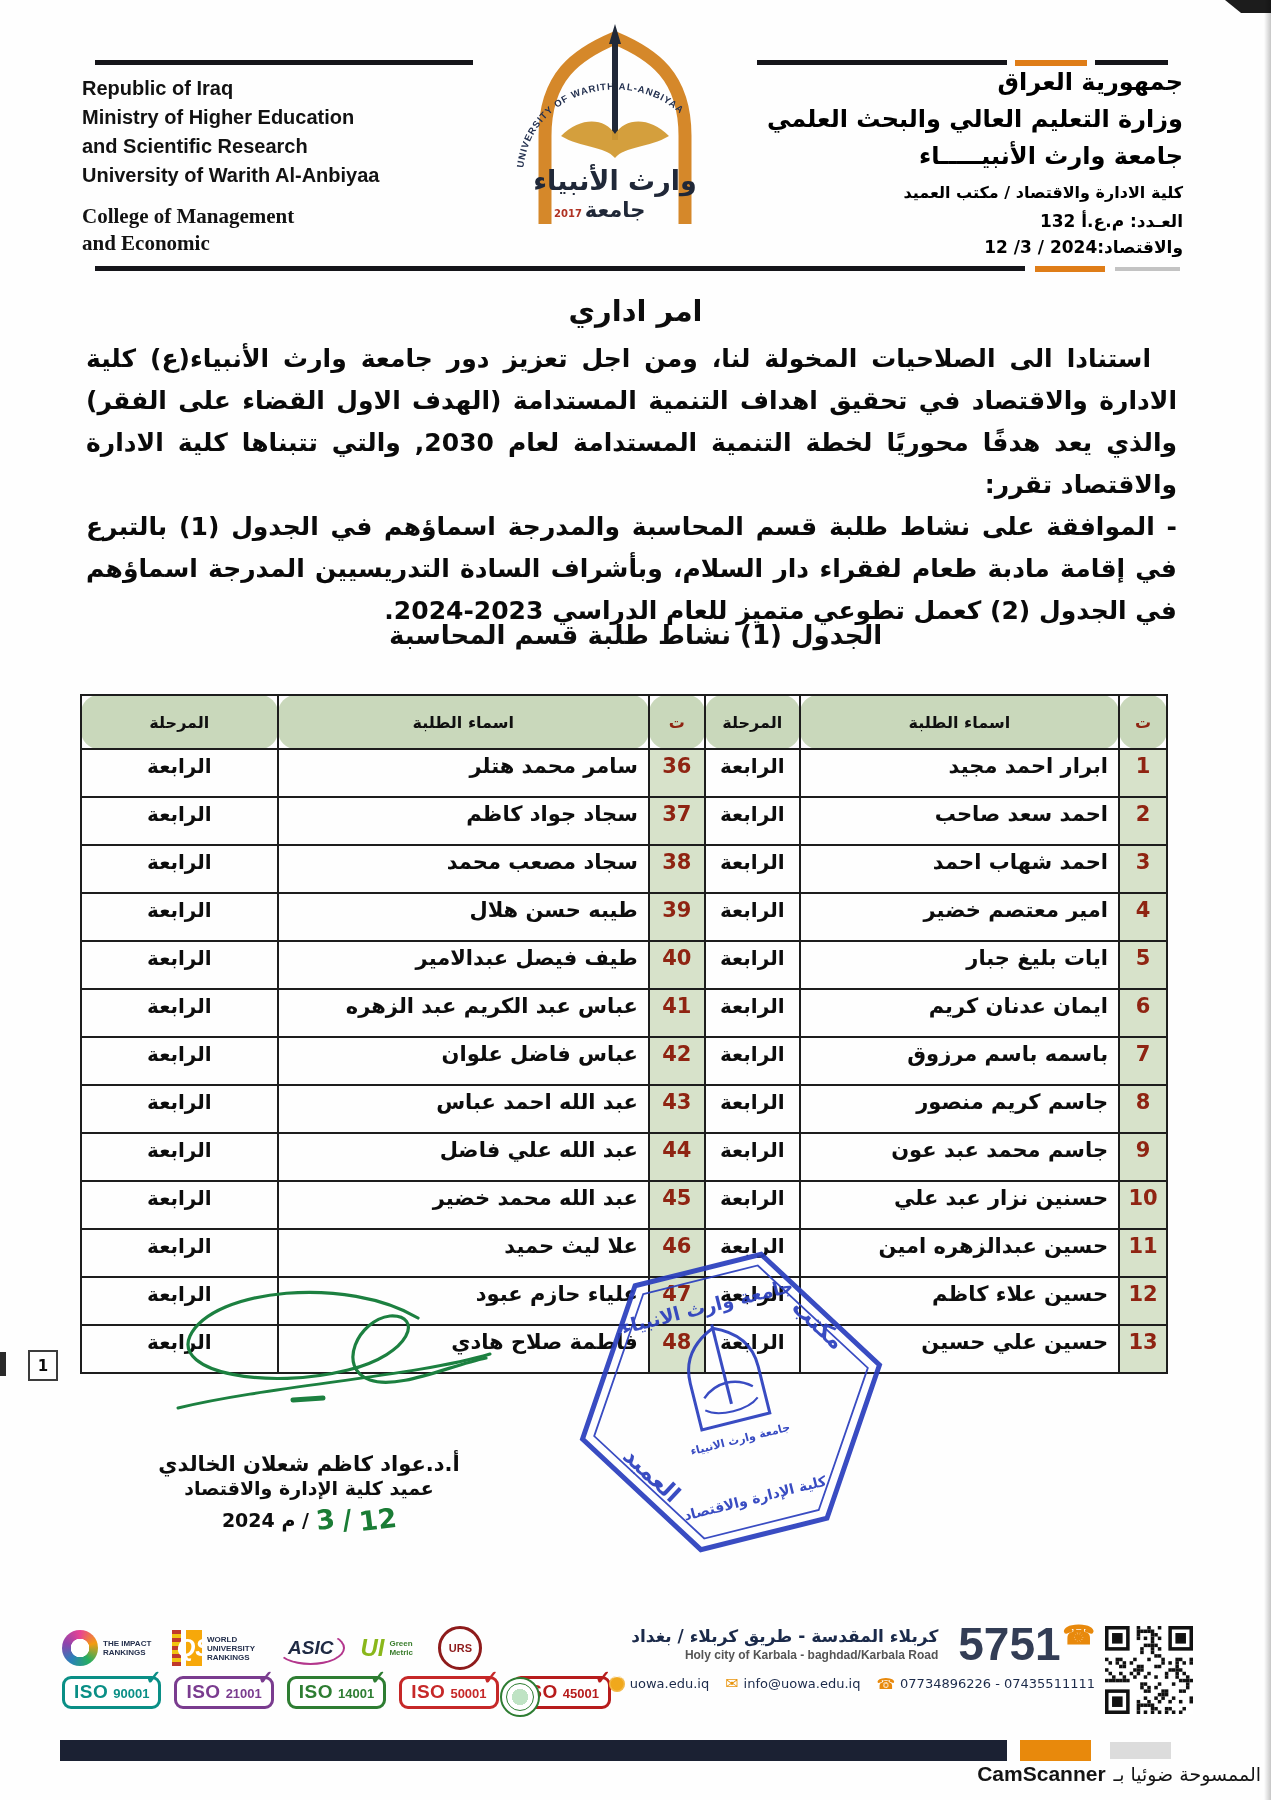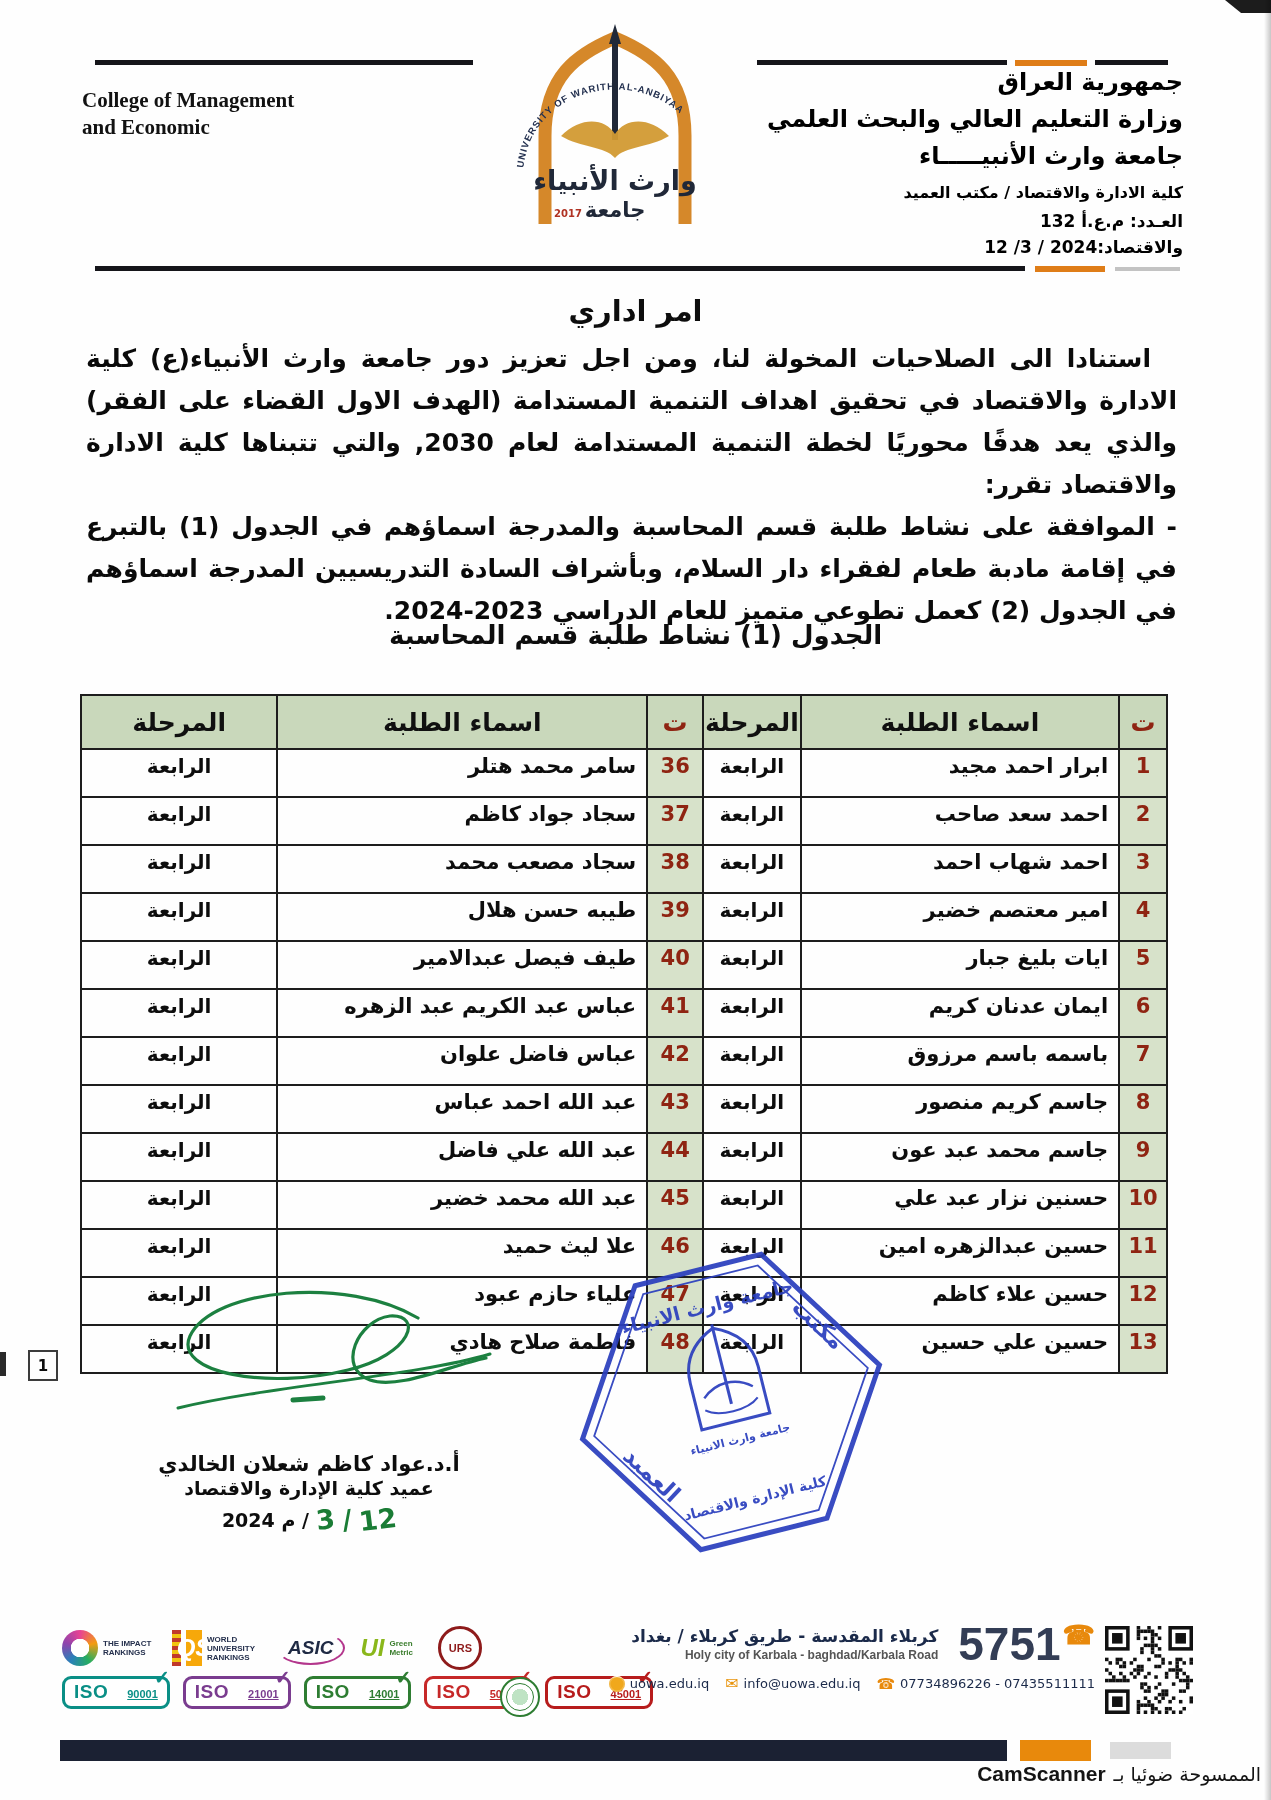--- a/index.html
+++ b/index.html
@@ -27,21 +27,21 @@
   .bodytext{position:absolute;left:86px;right:94px;top:338px;direction:rtl;
             text-align:justify;font-size:25px;font-weight:bold;line-height:42px;color:#0a0a0a;}
   .bodytext p{margin:0;}
   .bodytext .p1{text-indent:26px;}
   .tbl-title{position:absolute;left:0;right:0;top:620px;text-align:center;
              font-size:26px;font-weight:bold;}
 
   
   .doc-table{position:absolute;left:80px;top:694px;width:1088px;border-collapse:collapse;direction:rtl;}
   .doc-table th,.doc-table td{border:2px solid #1d1d1d;}
-  .doc-table th{background:#c9d8bb;font-size:25px;font-weight:bold;height:50px;color:#101010;}
+  .doc-table th{background:#c9d8bb;font-size:16px;font-weight:bold;height:50px;color:#101010;border-radius:18px;}
   .doc-table th.c-num{color:#8f2412;}
   .doc-table td{height:41px;vertical-align:top;padding-top:4px;}
   .doc-table td.c-num{background:#d7e2ca;color:#8f2412;text-align:center;font-size:21px;font-weight:bold;}
   .doc-table td.c-name{text-align:right;padding-right:10px;font-size:21px;font-weight:bold;}
   .doc-table td.c-stage{text-align:center;font-size:20px;font-weight:bold;}
 
   
   .pagenum{position:absolute;left:28px;top:1350px;width:26px;height:27px;border:2px solid #3c3c3c;
            display:flex;align-items:center;justify-content:center;font-size:15px;font-weight:bold;}
   .edge-tick{position:absolute;left:0;top:1352px;width:6px;height:24px;background:#2a2a2a;}
@@ -71,21 +71,21 @@
              color:#1f2a44;border:2.5px solid #b3368c;border-left-color:transparent;border-top-color:transparent;
              border-radius:50%;padding:4px 10px;}
   .ui-box{font-family:"Liberation Sans",sans-serif;font-size:24px;font-weight:bold;font-style:italic;color:#8ab71b;}
   .urs-circle{width:38px;height:38px;border:3px solid #8e1b1b;border-radius:50%;color:#8e1b1b;
               font-family:"Liberation Sans",sans-serif;font-size:11px;font-weight:bold;
               display:flex;align-items:center;justify-content:center;}
   .f-iso{position:absolute;left:62px;top:1676px;display:flex;align-items:center;gap:13px;}
   .iso-badge{position:relative;border:3px solid var(--c);color:var(--c);border-radius:9px;
              padding:2px 9px 3px 9px;font-family:"Liberation Sans",sans-serif;font-weight:bold;background:#fff;}
   .iso-badge b{font-size:19px;letter-spacing:.5px;}
-  .iso-badge small{font-size:11px;margin-left:19px;text-decoration:underline;}
+  .iso-badge small{font-size:13px;margin-left:5px;}
   .iso-badge .check{position:absolute;top:-13px;right:-3px;font-size:19px;font-style:normal;color:var(--c);}
   .uni-emblem{width:36px;height:36px;border:2.5px solid #2e7d32;border-radius:50%;position:relative;
               background:radial-gradient(circle,#bfe3c4 0 8px,#fff 8px);}
   .uni-emblem:after{content:"";position:absolute;inset:4px;border:1.5px solid #2e7d32;border-radius:50%;}
 
   .f-contact{position:absolute;right:176px;top:1622px;text-align:right;}
   .addr-row{display:flex;align-items:center;justify-content:flex-end;gap:20px;}
   .addr-ar{font-size:17px;font-weight:bold;color:#1b2a4a;direction:rtl;}
   .addr-en{font-family:"Liberation Sans",sans-serif;font-size:12px;font-weight:bold;color:#555;margin-top:2px;}
   .big-phone{display:flex;align-items:flex-start;gap:2px;font-family:"Liberation Sans",sans-serif;
@@ -116,20 +116,27 @@
 </head>
 <body>
 
 <div class="page">
 
   <div class="rule" style="left:95px;top:60px;width:912px;"></div>
   <div class="rule orange" style="left:1015px;top:60px;width:72px;"></div>
   <div class="rule" style="left:1095px;top:60px;width:73px;"></div>
 
   <div class="hdr-left">
+    <div>
+
+    <div>Republic of Iraq</div>
+        <div>Ministry of Higher Education</div>
+        <div>and Scientific Research</div>
+        <div>University of Warith Al-Anbiyaa</div>
+      </div>
     <div class="college">
       <div>College of Management</div>
       <div>and Economic</div>
     </div>
   </div>
 
   <div class="logo-wrap">
     <svg width="284" height="220" viewBox="0 0 284 220">
       <rect x="0" y="0" width="284" height="220" fill="#fefefe"></rect>
       <path d="M72 210 L72 122 C72 62 104 40 142 24 C180 40 212 62 212 122 L212 210" fill="none" stroke="#d5882a" stroke-width="13"></path>

